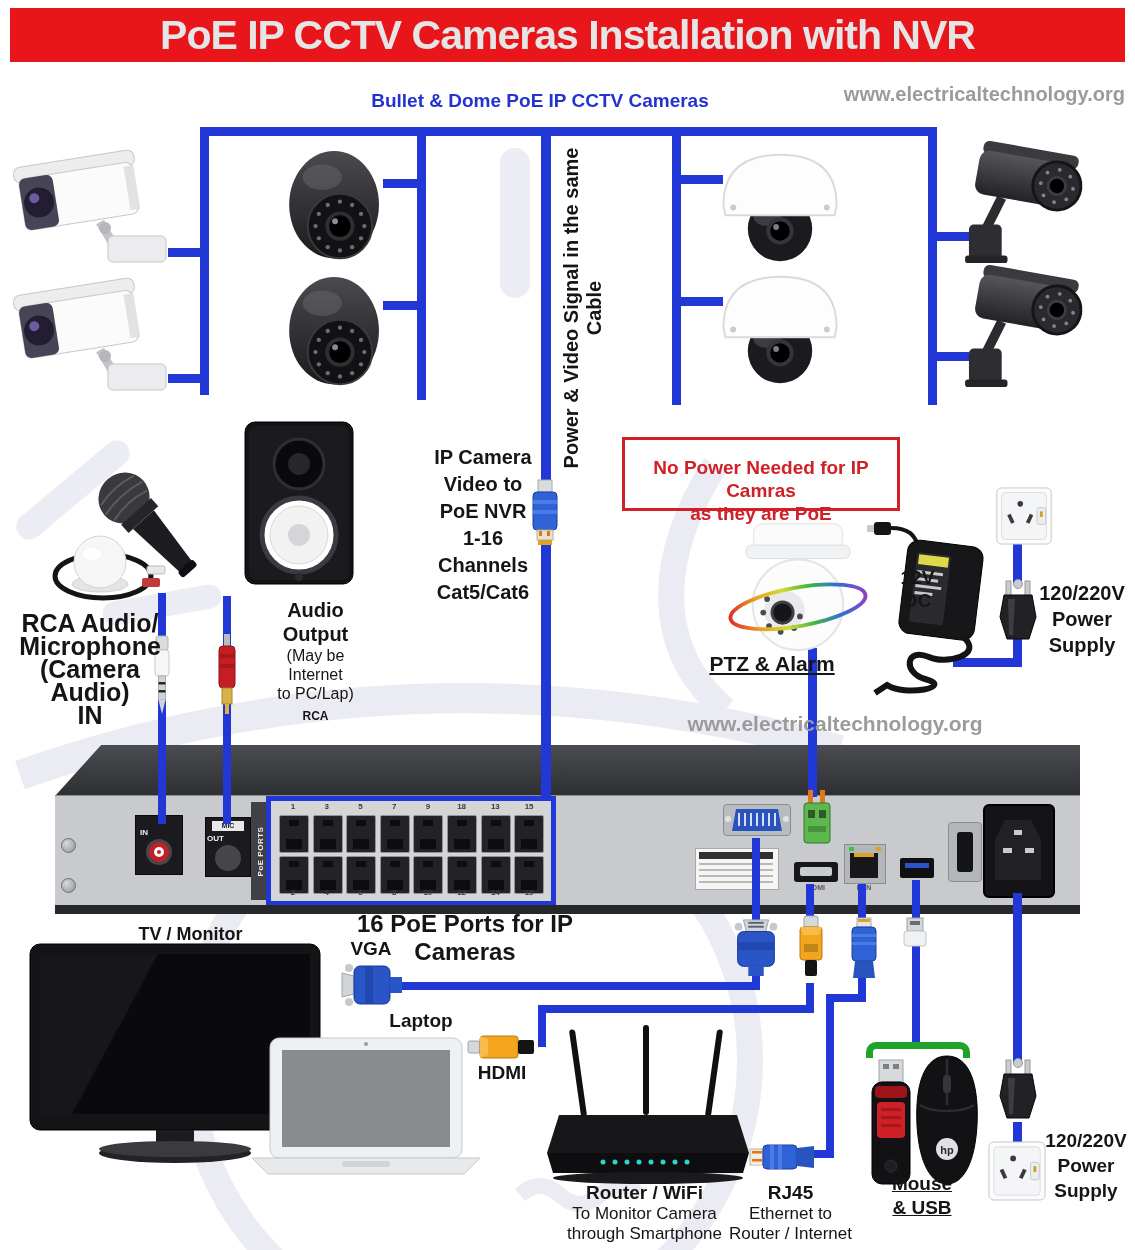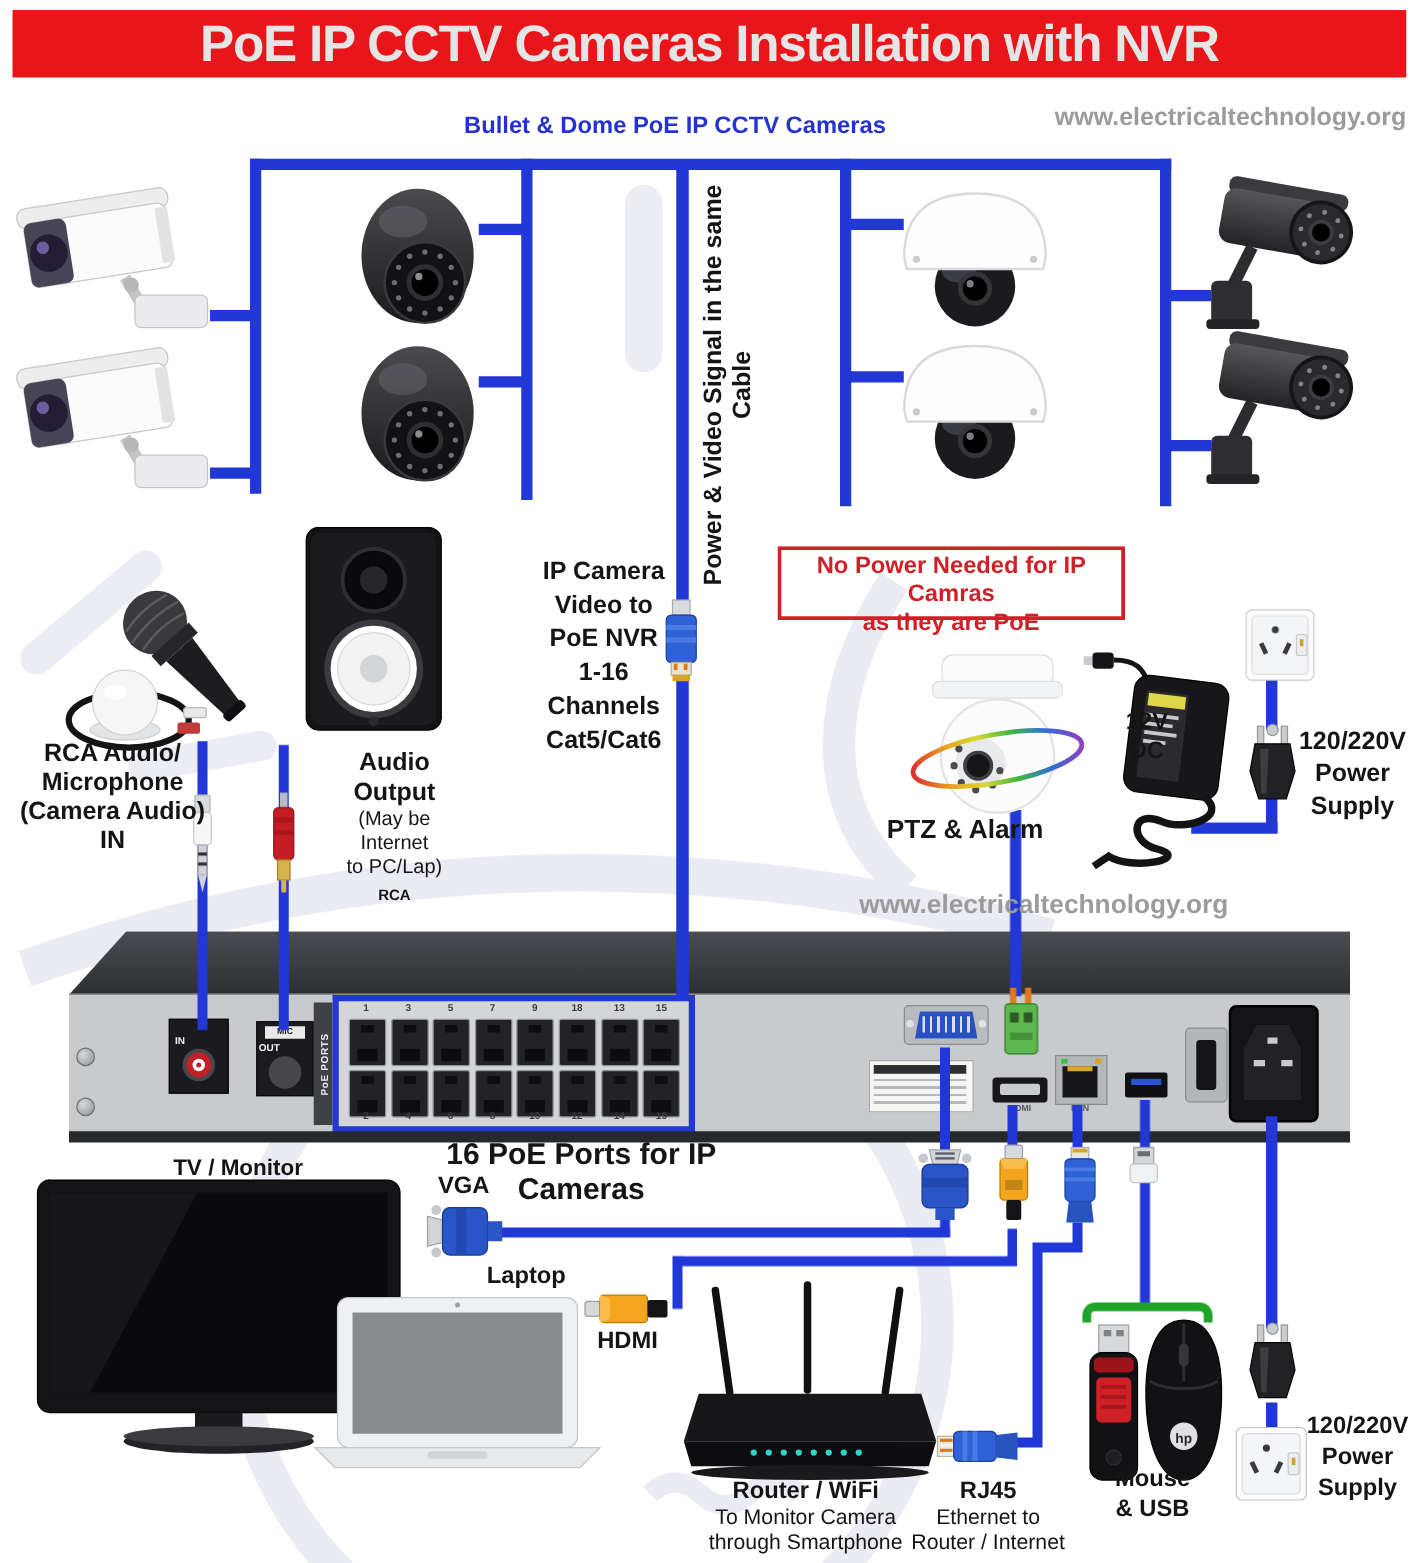--- a/index.html
+++ b/index.html
@@ -9,21 +9,21 @@
   .dev{position:absolute;z-index:4;overflow:visible;}
   .t{position:absolute;color:#151515;z-index:5;}
   .b{font-weight:700;}
   .ctr{text-align:center;}
   #titlebar{position:absolute;left:10px;top:8px;width:1115px;height:54px;background:#e8151b;z-index:5;}
   #titlebar .tt{width:100%;height:54px;line-height:54px;text-align:center;color:#e5e5e5;font-weight:700;
                 font-size:41px;letter-spacing:-1px;}
   .wm{color:#9b9b9b;font-weight:700;}
   .rot{transform:rotate(-90deg);transform-origin:center;}
   #nopower{position:absolute;left:622px;top:437px;width:272px;height:52px;border:3px solid #cf2127;
-           z-index:5;color:#cf2127;font-weight:700;font-size:19px;text-align:center;padding-top:1px;line-height:23px;}
+           z-index:5;color:#cf2127;font-weight:700;font-size:19px;text-align:center;padding-top:16px;line-height:23px;}
   
   #nvr-top{position:absolute;left:55px;top:745px;width:1025px;height:51px;z-index:2;
            background:linear-gradient(#4a4c51,#2d2f33);clip-path:polygon(4.5% 0,100% 0,100% 100%,0 100%);}
   #nvr-face{position:absolute;left:55px;top:795px;width:1025px;height:110px;background:#c8cacd;z-index:2;
             border-top:1px solid #8a8d90;}
   #nvr-bot{position:absolute;left:55px;top:905px;width:1025px;height:9px;background:#26282b;z-index:2;}
   .screw{position:absolute;width:13px;height:13px;border-radius:50%;
          background:radial-gradient(circle at 35% 35%,#d7dadc,#8e9196);border:1px solid #6d7073;}
   .rcaport{position:absolute;width:26px;height:26px;border-radius:50%;background:#46464b;
            display:flex;align-items:center;justify-content:center;}
@@ -662,37 +662,37 @@
   <div>1-16</div>
   <div>Channels</div>
   <div>Cat5/Cat6</div>
 </div>
 
 <div id="nopower">
   <div>No Power Needed for IP Camras</div>
   <div>as they are PoE</div>
 </div>
 
-<div class="t b ctr" style="left:10px;top:592px;width:160px;font-size:20px;line-height:23px;">
+<div class="t b ctr" style="left:10px;top:612px;width:160px;font-size:25px;line-height:23px;">
   <div>RCA Audio/</div>
   <div>Microphone</div>
   <div>(Camera Audio)</div>
   <div>IN</div>
 </div>
 
 <div class="t ctr" style="left:258px;top:598px;width:115px;font-size:16px;line-height:19px;">
   <div class="b" style="font-size:20px;line-height:24px;">Audio</div>
   <div class="b" style="font-size:20px;line-height:24px;">Output</div>
   <div>(May be</div>
   <div>Internet</div>
   <div>to PC/Lap)</div>
   <div class="b" style="font-size:12px;line-height:26px;">RCA</div>
 </div>
 
-<div class="t b ctr" style="left:692px;top:652px;width:160px;font-size:21px;">PTZ &amp; Alarm</div>
+<div class="t b ctr" style="left:692px;top:652px;width:160px;font-size:21px;text-decoration:underline;">PTZ &amp; Alarm</div>
 
 <div class="t b ctr" style="left:890px;top:566px;width:55px;font-size:19px;line-height:23px;">
   <div>12V</div>
   <div>DC</div>
 </div>
 
 <div class="t b ctr" style="left:1032px;top:580px;width:100px;font-size:20px;line-height:26px;">
   <div>120/220V</div>
   <div>Power</div>
   <div>Supply</div>
@@ -710,21 +710,21 @@
   <div>To Monitor Camera</div>
   <div>through Smartphone</div>
 </div>
 
 <div class="t ctr" style="left:718px;top:1182px;width:145px;font-size:17px;line-height:20px;">
   <div class="b" style="font-size:19px;line-height:22px;">RJ45</div>
   <div>Ethernet to</div>
   <div>Router / Internet</div>
 </div>
 
-<div class="t b ctr" style="left:870px;top:1172px;width:104px;font-size:19px;line-height:24px;">
+<div class="t b ctr" style="left:870px;top:1172px;width:104px;font-size:19px;line-height:24px;text-decoration:underline;">
   <div>Mouse</div>
   <div>&amp; USB</div>
 </div>
 
 <div class="t b ctr" style="left:1038px;top:1128px;width:96px;font-size:19px;line-height:25px;">
   <div>120/220V</div>
   <div>Power</div>
   <div>Supply</div>
 </div>
 

